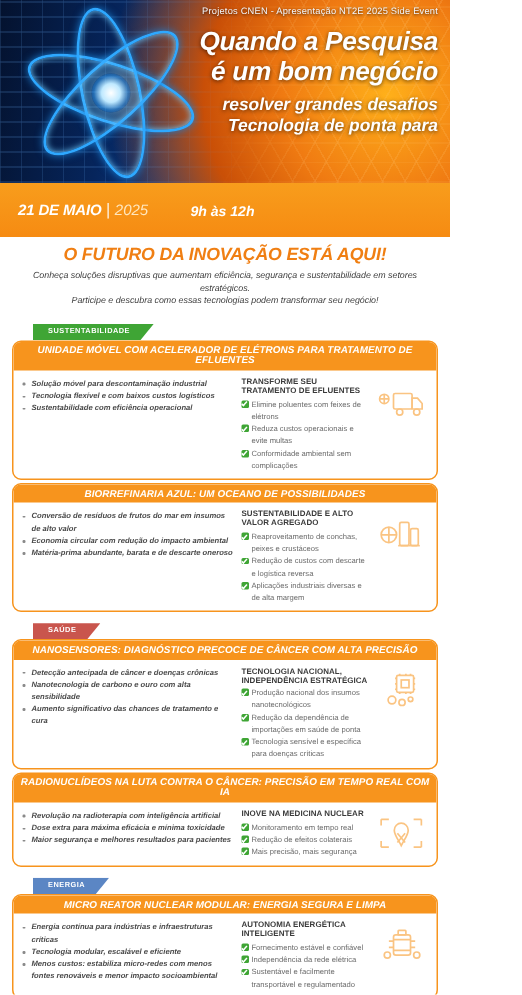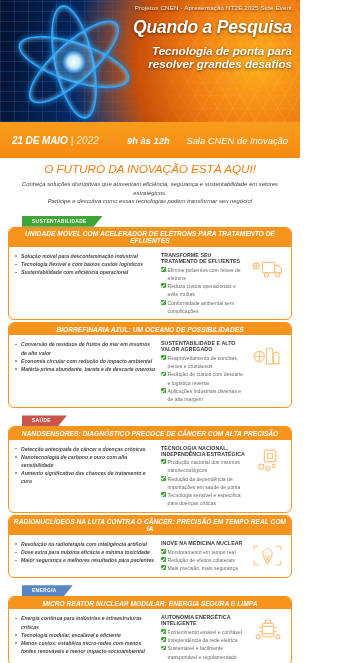--- a/index.html
+++ b/index.html
@@ -131,21 +131,21 @@
   }
   .dt-room {
     font-size: 9.4px; font-style: italic; margin-left: auto; color: #fff;
   }
 
   
   .intro { padding: 4px 14px 3px; text-align: center; }
   .intro h2 {
     color: #f07f13;
     font-size: 11.8px;
-    font-weight: normal;
+    font-weight: bold;
     font-style: italic;
     letter-spacing: -.1px;
     margin-bottom: 4px;
   }
   .intro p {
     font-size: 5.9px;
     color: #3d3d3d;
     font-style: italic;
     line-height: 1.45;
   }
@@ -262,34 +262,34 @@
     <div class="atom">
       <div class="orbit o1"></div>
       <div class="orbit o2"></div>
       <div class="orbit o3"></div>
       <div class="core"></div>
     </div>
     <div class="hero-text">
       <div class="eyebrow">Projetos CNEN - Apresentação NT2E 2025 Side Event</div>
       <div class="hero-title">
         <div>Quando a Pesquisa</div>
+        <div>é um bom negócio</div>
       </div>
       <div class="hero-sub">
+        <div>resolver grandes desafios</div>
         <div>Tecnologia de ponta para</div>
-        <div>resolver grandes desafios</div>
       </div>
     </div>
   </div>
 
   <div class="datebar">
     <span class="dt-date">21 DE MAIO</span>
     <span class="dt-sep">|</span>
-    <span class="dt-year">2022</span>
+    <span class="dt-year">2025</span>
     <span class="dt-time">9h às 12h</span>
-    <span class="dt-room">Sala CNEN de Inovação</span>
   </div>
 
   <div class="intro">
     <h2>O FUTURO DA INOVAÇÃO ESTÁ AQUI!</h2>
     <p>Conheça soluções disruptivas que aumentam eficiência, segurança e sustentabilidade em setores estratégicos.</p>
     <p>Participe e descubra como essas tecnologias podem transformar seu negócio!</p>
   </div>
 
   <div id="sections-root"><div class="cat-tab" style="background: rgb(63, 165, 53);">
         <span>SUSTENTABILIDADE</span>

